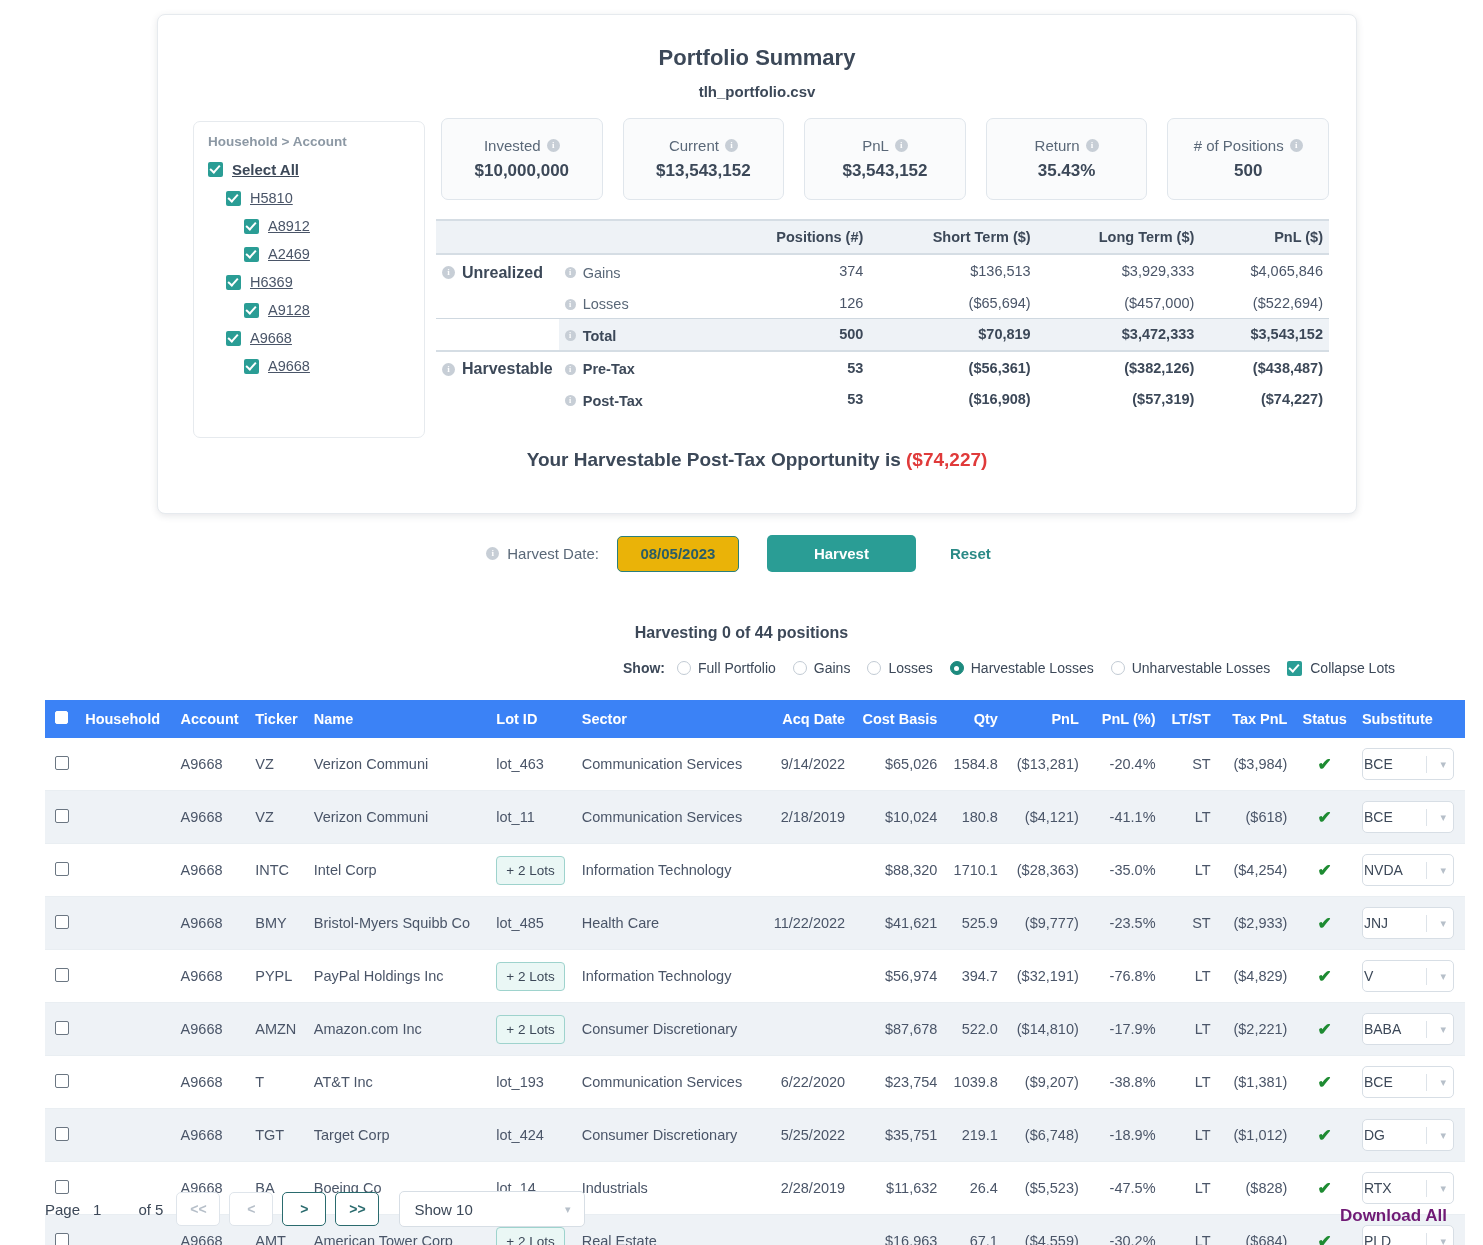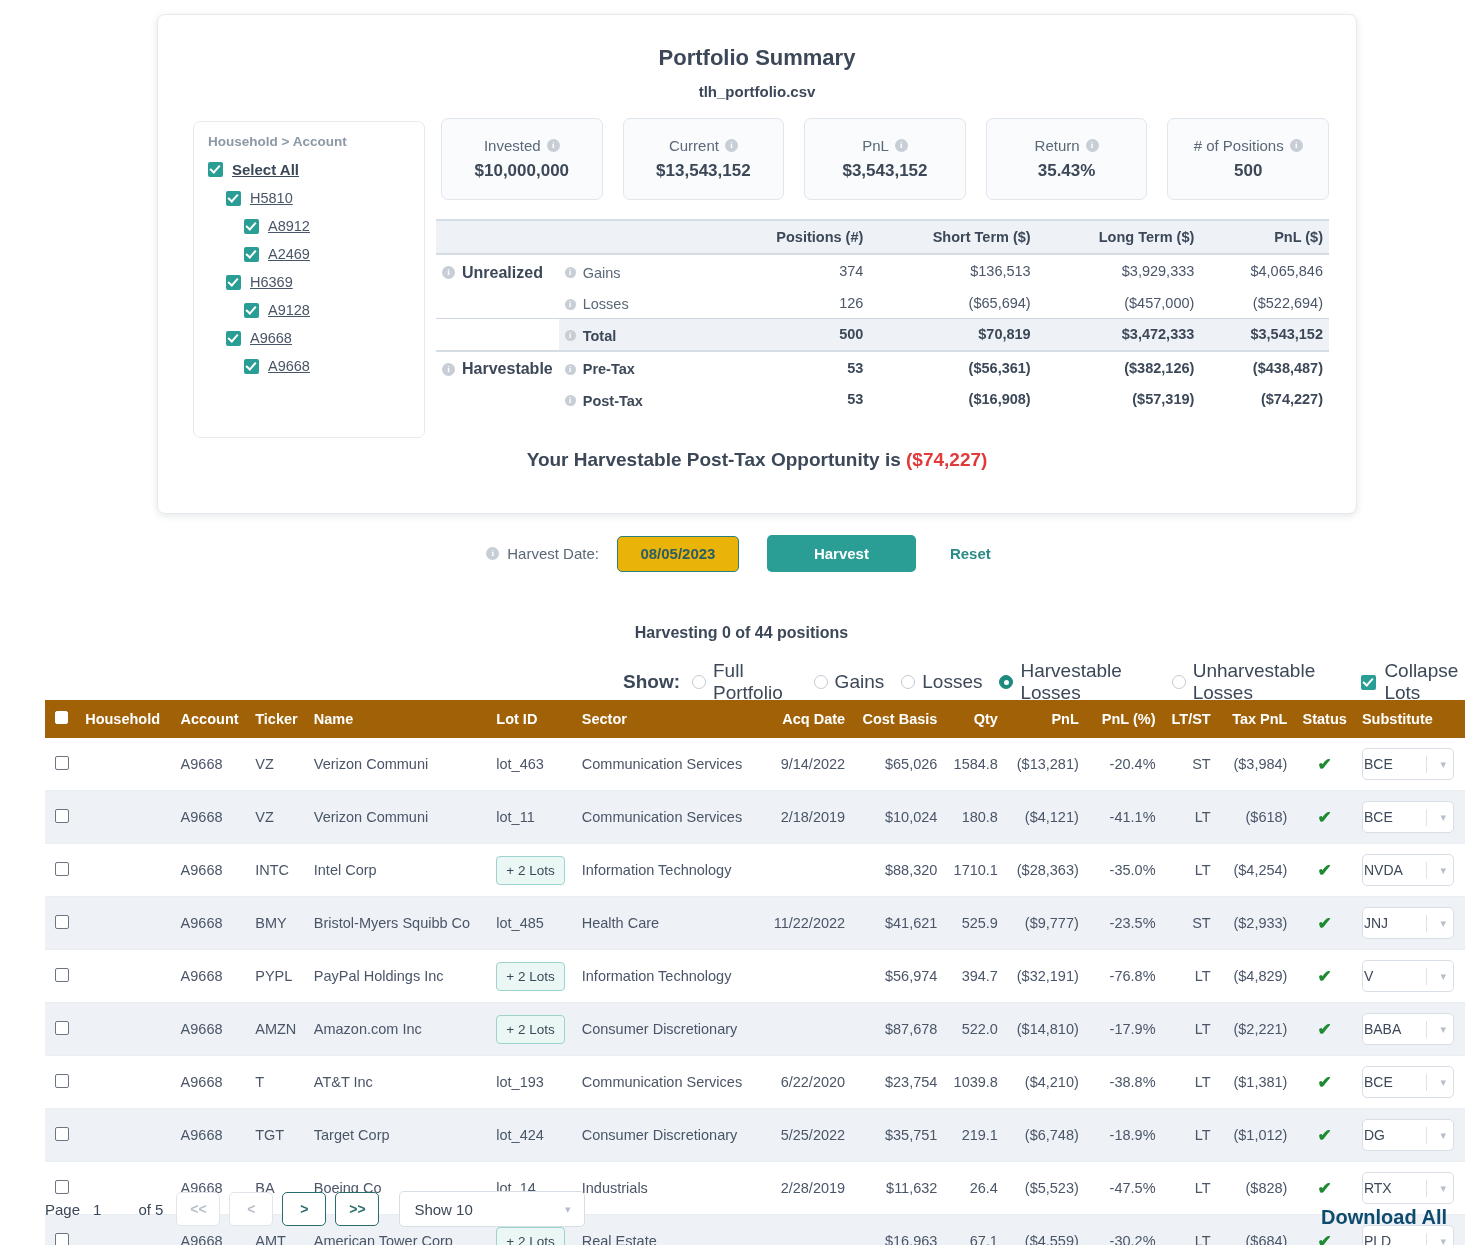--- a/index.html
+++ b/index.html
@@ -174,39 +174,39 @@
   .search-input {
     width: 296px; height: 36px;
     border: 1px solid #d7dee5; border-radius: 6px;
     padding: 0 14px; font-size: 14.5px;
     font-family: "Liberation Sans", sans-serif;
     color: #3c4858; background: #fff; outline: none;
   }
   .search-input::placeholder { color: #b6bfc9; }
   .show-wrap {
     position: absolute; left: 623px; top: 8px;
-    display: flex; align-items: center; gap: 0px; font-size: 19px; color: #3c4858;
+    display: flex; align-items: center; gap: 0px; font-size: 14px; color: #3c4858;
   }
   .show-label { font-weight: bold; margin-right: 12px; color: #3c4858; }
   .radio-item { display: flex; align-items: center; gap: 7px; margin-right: 17px; cursor: pointer; }
   .radio {
     width: 14px; height: 14px; border-radius: 50%;
     border: 1.5px solid #c2cbd4; background: #fff; flex: none;
   }
   .radio.on { border-color: #1d8a7e; background: #1d8a7e; position: relative; }
   .radio.on::after {
     content: ""; position: absolute; left: 3.5px; top: 3.5px;
     width: 5px; height: 5px; border-radius: 50%; background: #fff;
   }
   .chk-item { display: flex; align-items: center; gap: 8px; cursor: pointer; }
 
   
   .dt { position: absolute; left: 45px; top: 700px; width: 1420px; border-collapse: collapse; }
   .dt thead th {
-    background: #a16207;
+    background: #3b82f6;
     color: #ffffff;
     font-size: 14.5px; font-weight: bold;
     padding: 11px 7px;
     text-align: left;
     white-space: nowrap;
     margin-top: 16px;
   }
   .dt thead th.r { text-align: right; }
   .dt thead th.c { text-align: center; }
   .dt tbody td {
@@ -259,21 +259,21 @@
   .show-select {
     margin-left: 11px;
     width: 186px; height: 36px;
     border: 1px solid #d7dee5; border-radius: 5px; background: #fff;
     display: flex; align-items: center; justify-content: space-between;
     padding: 0 14px;
     font-size: 15px; color: #3c4858;
   }
   .dl {
     position: absolute; right: 18px; top: 15px;
-    color: #0c4a6e; font-size: 20px; font-weight: bold; cursor: pointer;
+    color: #701a75; font-size: 17px; font-weight: bold; cursor: pointer;
   }
 </style>
 </head>
 <body>
 
 <div class="summary-card">
 
   <div class="card-title">Portfolio Summary</div>
   <div class="card-subtitle">tlh_portfolio.csv</div>
 
@@ -662,21 +662,21 @@
         <td class="c"><span class="rowcb"></span></td>
         <td></td>
         <td>A9668</td>
         <td>T</td>
         <td>AT&amp;T Inc</td>
         <td><span>lot_193</span></td>
         <td>Communication Services</td>
         <td class="r">6/22/2020</td>
         <td class="r">$23,754</td>
         <td class="r">1039.8</td>
-        <td class="r neg">($4,210)</td>
+        <td class="r neg">($9,207)</td>
         <td class="r neg">-38.8%</td>
         <td class="r">LT</td>
         <td class="r neg">($1,381)</td>
         <td class="c"><span class="check-ok">✔</span></td>
         <td>
           <div class="sub-select">
             <span>BCE</span>
             <span style="display:flex;align-items:center;gap:7px">
               <span class="div"></span>
               <span class="chev">▾</span>

